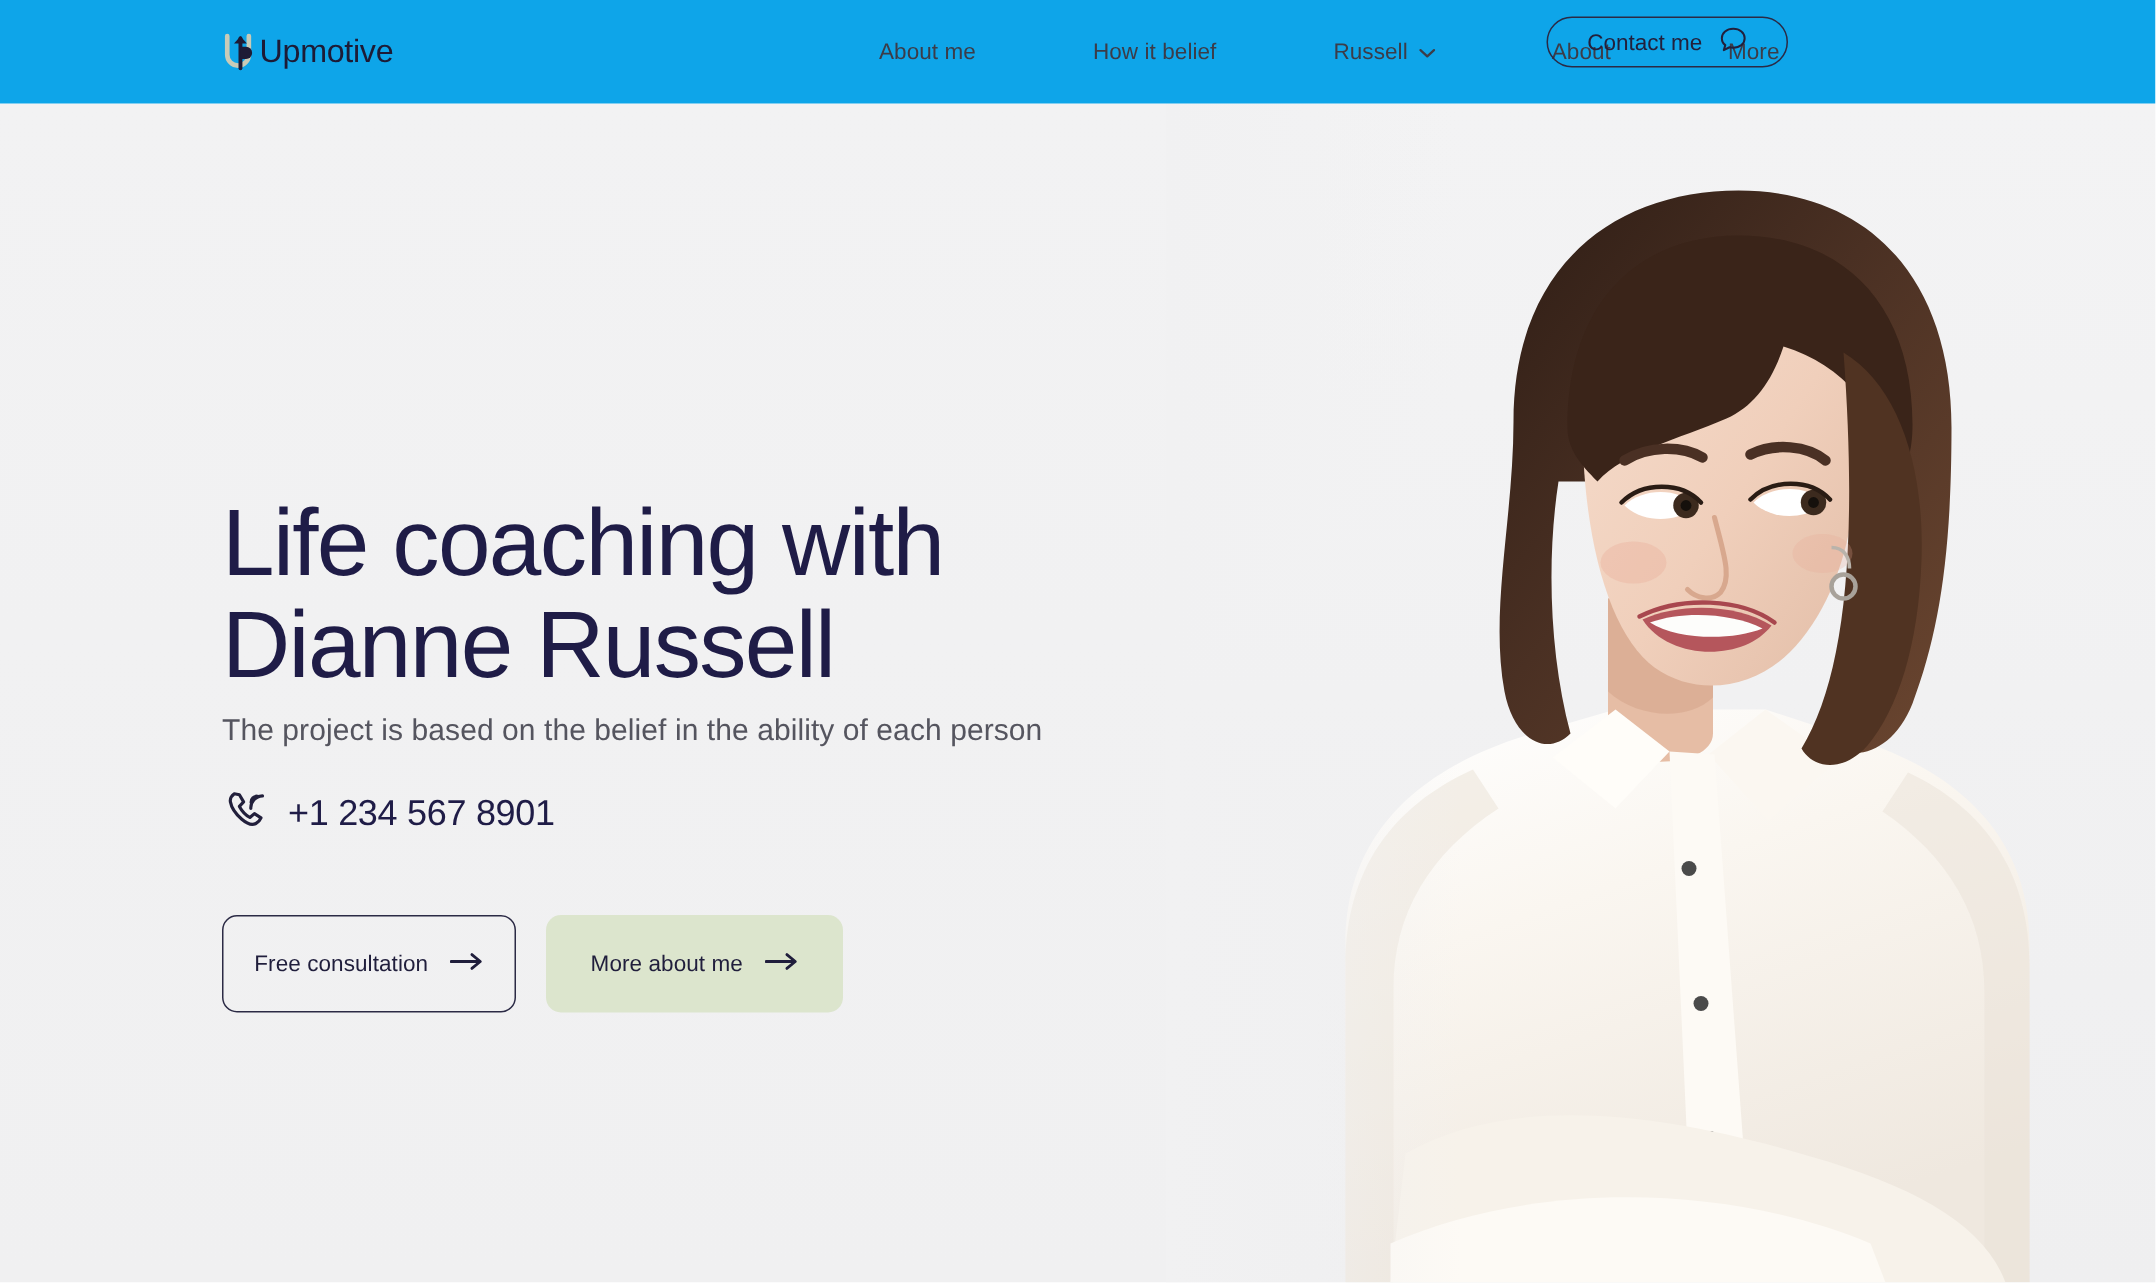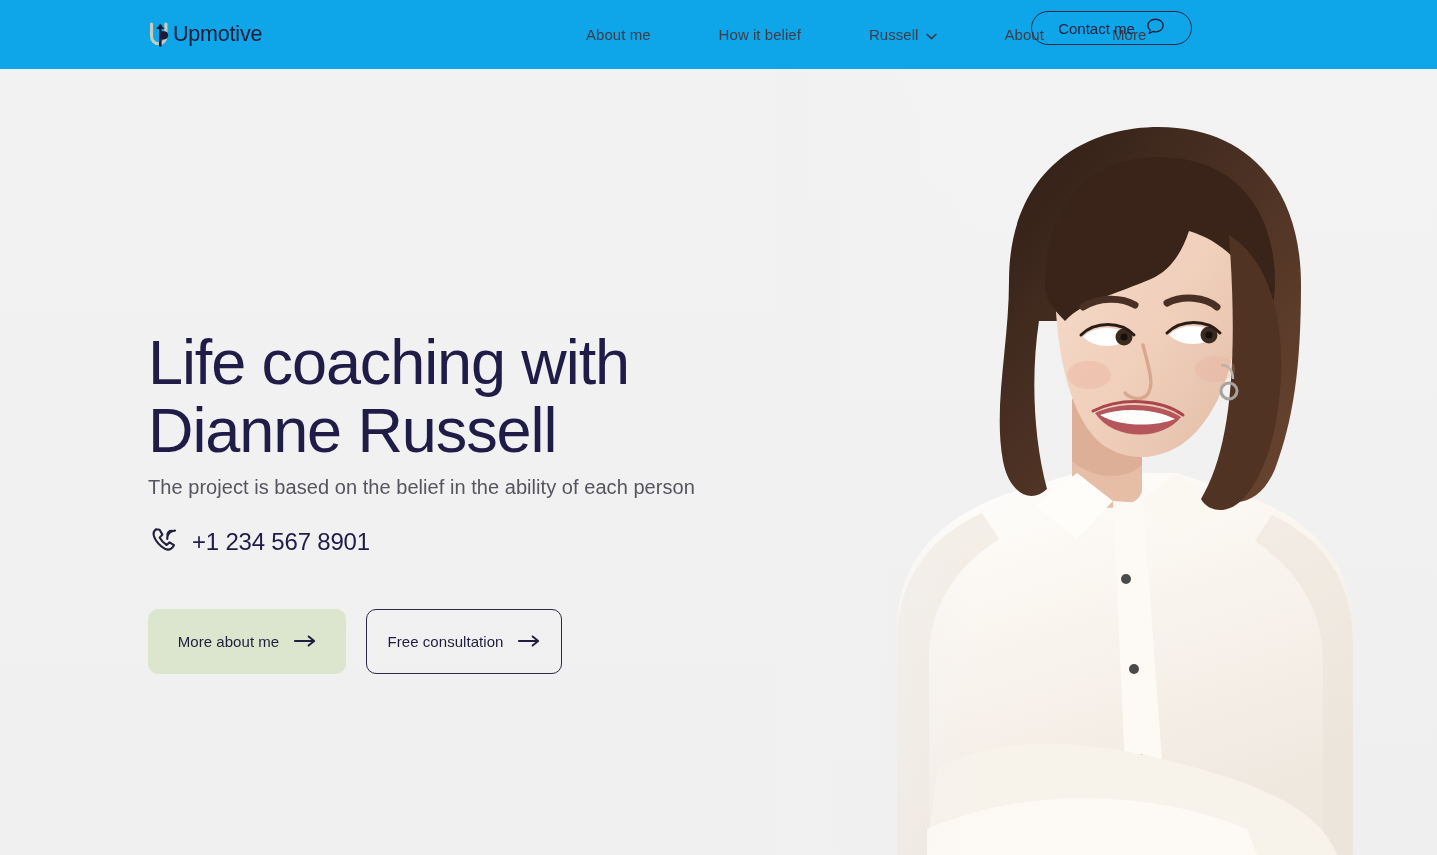--- a/index.html
+++ b/index.html
@@ -38,21 +38,21 @@
     font-weight:400;
   }
 
   .nav {
     position:absolute;
     left:586px;
     top:0;
     height:69px;
     display:flex;
     align-items:center;
-    gap:8px;
+    gap:18px;
   }
   .nav-item {
     font-size:15px;
     color:#3c3c48;
     padding:0 0;
     margin-right:60px;
     cursor:pointer;
     white-space:nowrap;
     display:flex;
     align-items:center;
@@ -329,34 +329,34 @@
                    C16.0 24.6 19.6 26.6 22.6 25.0 C24.2 24.2 25.4 22.6 26.0 21.2
                    L21.6 18.4 L18.6 21.0 C16.2 19.6 13.2 16.6 11.6 13.6 L14.4 10.6 L11.6 5.8 Z" fill="none" stroke="#22203c" stroke-width="2.1" stroke-linejoin="round" stroke-linecap="round"></path>
           <path d="M19.4 11.0 A4 4 0 0 1 23.6 6.8" fill="none" stroke="#22203c" stroke-width="2.1" stroke-linecap="round"></path>
           <path d="M19.2 15.0 A8 8 0 0 1 27.0 6.6" fill="none" stroke="#22203c" stroke-width="2.1" stroke-linecap="round"></path>
         </svg>
       </span>
       <span class="phone-num">+1 234 567 8901</span>
     </div>
 
     <div class="hero-actions">
+      <div class="btn btn-outline">
+        <span>Free consultation</span>
+        <span class="arrow">
+          <svg width="22" height="12" viewBox="0 0 22 12">
+            <path d="M0.8 6 L19.4 6" fill="none" stroke="#201e3c" stroke-width="1.9" stroke-linecap="round"></path>
+            <path d="M14.6 1.4 L20.2 6 L14.6 10.6" fill="none" stroke="#201e3c" stroke-width="1.9" stroke-linecap="round" stroke-linejoin="round"></path>
+          </svg>
+        </span>
+      </div>
+
       <div class="btn btn-primary">
         <span>More about me</span>
         <span class="arrow">
           <svg width="22" height="12" viewBox="0 0 22 12">
             <path d="M0.8 6 L19.4 6" fill="none" stroke="#201e3c" stroke-width="1.9" stroke-linecap="round"></path>
             <path d="M14.6 1.4 L20.2 6 L14.6 10.6" fill="none" stroke="#201e3c" stroke-width="1.9" stroke-linecap="round" stroke-linejoin="round"></path>
           </svg>
         </span>
       </div>
-
-      <div class="btn btn-outline">
-        <span>Free consultation</span>
-        <span class="arrow">
-          <svg width="22" height="12" viewBox="0 0 22 12">
-            <path d="M0.8 6 L19.4 6" fill="none" stroke="#201e3c" stroke-width="1.9" stroke-linecap="round"></path>
-            <path d="M14.6 1.4 L20.2 6 L14.6 10.6" fill="none" stroke="#201e3c" stroke-width="1.9" stroke-linecap="round" stroke-linejoin="round"></path>
-          </svg>
-        </span>
-      </div>
     </div>
   </div>
 </section>
 
 </body></html>

